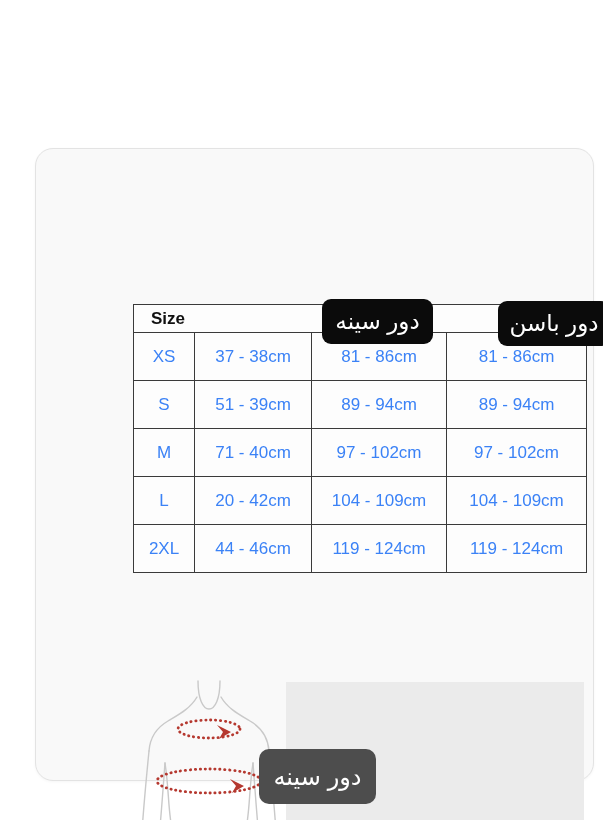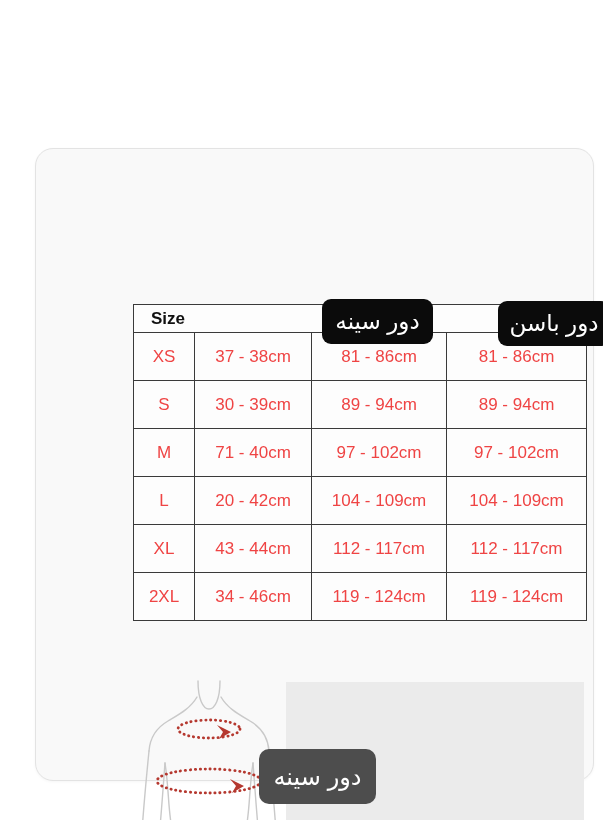--- a/index.html
+++ b/index.html
@@ -13,21 +13,21 @@
     background:#f9f9f9;border:1px solid #e3e3e3;border-radius:18px;
     box-shadow:0 1px 3px rgba(0,0,0,0.04);
   }
   
   .size-table{
     position:absolute;left:97px;top:155px;width:453px;
     border-collapse:collapse;table-layout:fixed;background:#fdfdfd;
   }
   .size-table th,.size-table td{
     border:1.5px solid #3a3a3a;
-    font-size:17px;color:#ef4444;
+    font-size:17px;color:#3b82f6;
     padding:0;overflow:hidden;white-space:nowrap;
   }
   .size-table th{
     height:27px;text-align:left;padding-left:17px;
     font-weight:700;color:#111;font-size:17px;
   }
   .size-table td{height:47px;text-align:center;}
   
   .pill{
     position:absolute;background:#0b0b0b;color:#ffffff;
@@ -69,45 +69,39 @@
       </thead>
       <tbody>
         <tr>
           <td>XS</td>
           <td>37 - 38cm</td>
           <td>81 - 86cm</td>
           <td>81 - 86cm</td>
         </tr>
         <tr>
           <td>S</td>
-          <td>30 - 39cm</td>
+          <td>51 - 39cm</td>
           <td>89 - 94cm</td>
           <td>89 - 94cm</td>
         </tr>
         <tr>
           <td>M</td>
           <td>71 - 40cm</td>
           <td>97 - 102cm</td>
           <td>97 - 102cm</td>
         </tr>
         <tr>
           <td>L</td>
           <td>20 - 42cm</td>
           <td>104 - 109cm</td>
           <td>104 - 109cm</td>
         </tr>
         <tr>
-          <td>XL</td>
-          <td>43 - 44cm</td>
-          <td>112 - 117cm</td>
-          <td>112 - 117cm</td>
-        </tr>
-        <tr>
           <td>2XL</td>
-          <td>34 - 46cm</td>
+          <td>44 - 46cm</td>
           <td>119 - 124cm</td>
           <td>119 - 124cm</td>
         </tr>
       </tbody>
     </table>
 
     <div class="pill pill-chest">دور سینه</div>
     <div class="pill pill-hip">دور باسن</div>
 
     <div class="gray-panel"></div>

